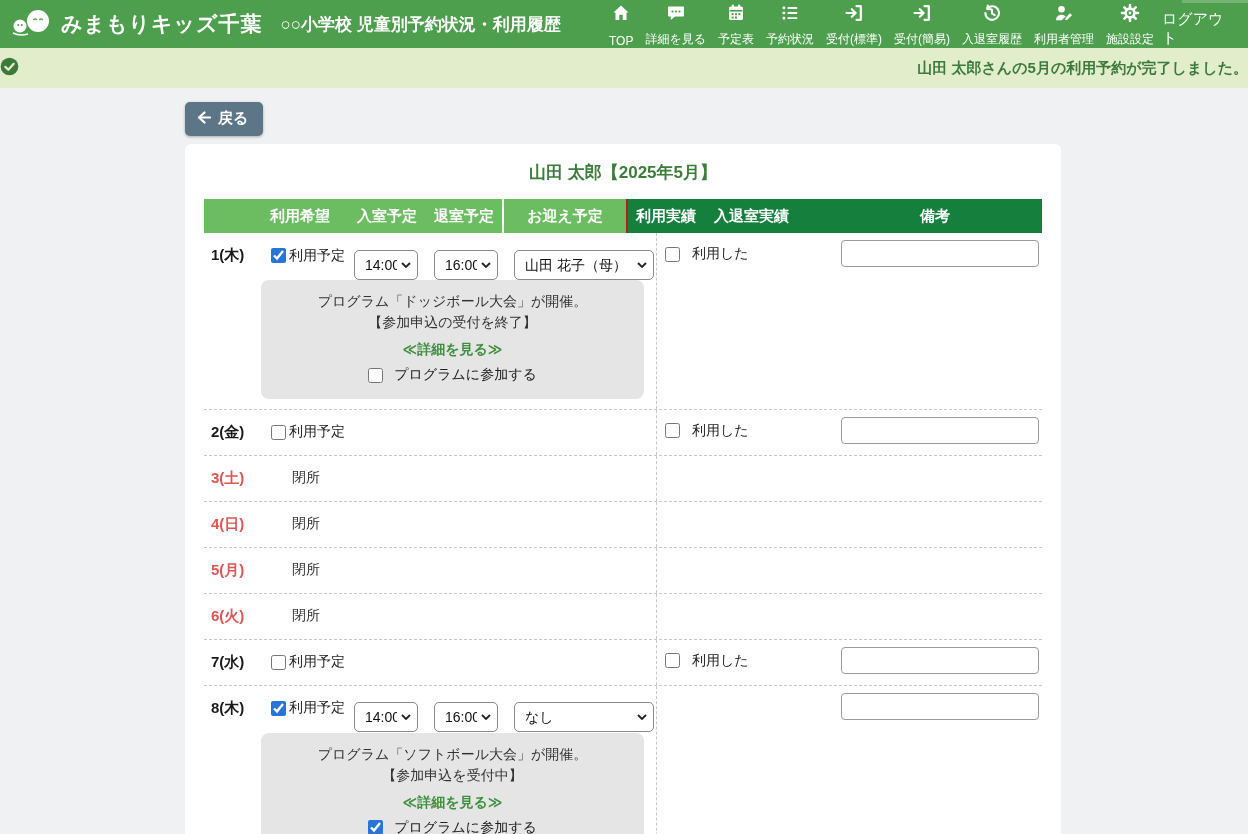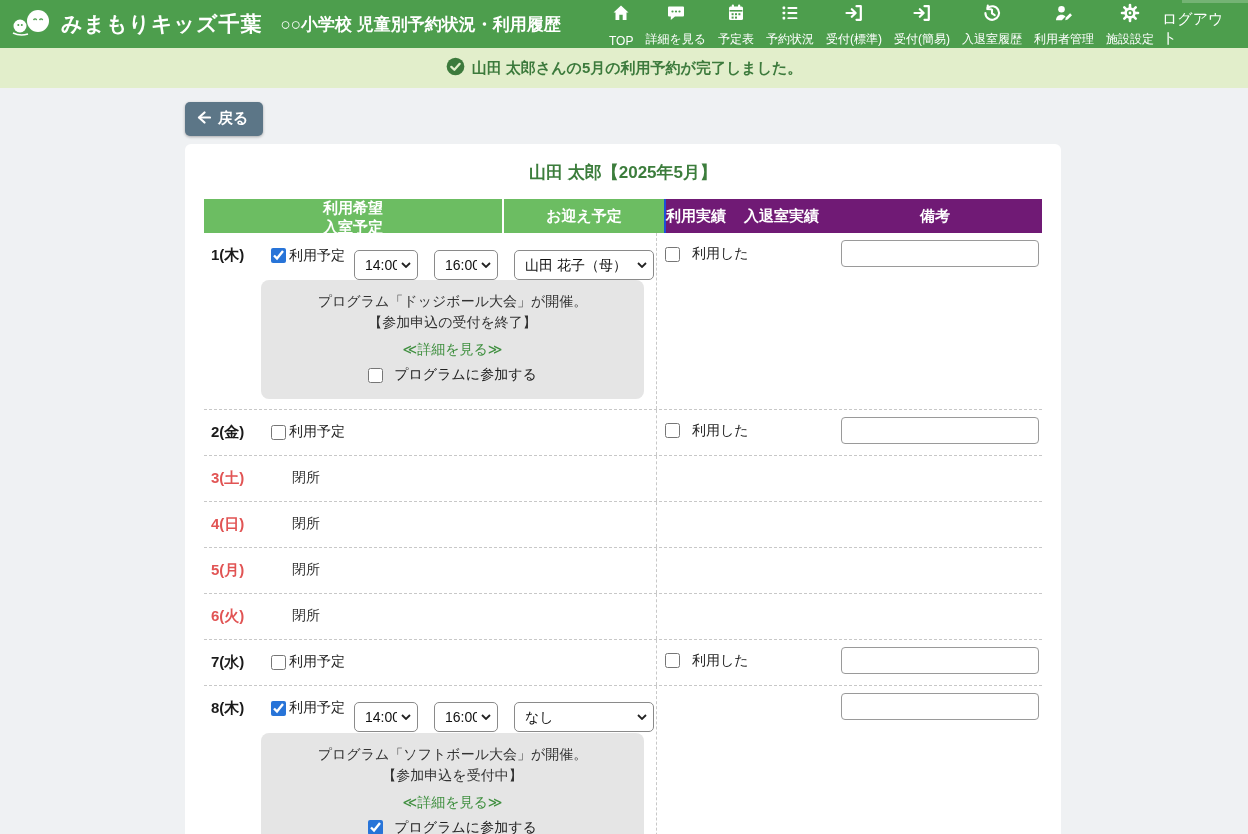--- a/index.html
+++ b/index.html
@@ -18,44 +18,44 @@
   .nav-icon { height:23px; display:flex; align-items:flex-end; }
   .nav-icon svg { width:20px; height:20px; }
   .nav-label { font-size:12px; margin-top:2px; white-space:nowrap; }
   .logout { position:absolute; right:0; top:0; width:86px; height:48px; display:flex;
     flex-direction:column; align-items:flex-end; cursor:pointer; }
   .logout-chip { width:66px; height:27px; background:rgba(255,255,255,.22); }
   .logout-label { font-size:15px; padding-right:12px; margin-top:7px; }
 
   
   .banner { height:40px; background:#e2eecb; display:flex; align-items:center;
-    justify-content:center; gap:7px; }
+    justify-content:space-between; gap:7px; }
   .banner-text { color:#3c7a3c; font-weight:bold; font-size:15px; }
 
   
   .content { height:746px; padding-top:14px; overflow:hidden; }
   .back-btn { margin-left:185px; background:#5c7687; color:#fff; border:none;
     border-radius:5px; padding:7px 15px 8px 12px; font-size:15px; font-weight:bold;
     display:inline-flex; align-items:center; gap:7px; box-shadow:0 1px 3px rgba(0,0,0,.3);
     cursor:pointer; font-family:inherit; }
   .card { margin:8px 0 0 185px; width:876px; background:#fff; border-radius:6px;
     padding:17px 19px 20px; }
   .card-title { text-align:center; color:#3c7d3c; font-size:17px; font-weight:bold;
     margin-bottom:15px; }
 
   
   .thead { display:flex; height:34px; font-weight:bold; color:#fff; font-size:15px; }
   .th-left { width:300px; background:#6cbd62; display:flex; align-items:center;
-    border-right:2px solid #fff;flex-direction:column; }
+    border-right:2px solid #fff; }
   .th-left .sp { width:50px; }
   .th-left .h { text-align:center; white-space:nowrap; }
   .h1 { width:92px; } .h2 { width:82px; } .h3 { width:72px; }
-  .th-pick { width:162px; background:#6cbd62; display:flex; align-items:center;
-    justify-content:center; border-right:2px solid #1d4ed8; }
-  .th-right { flex:1; background:#701a75; display:flex; align-items:center; }
+  .th-pick { width:124px; background:#6cbd62; display:flex; align-items:center;
+    justify-content:center; border-right:2px solid #b91c1c; }
+  .th-right { flex:1; background:#15803d; display:flex; align-items:center; padding-left:8px; }
   .th-right .hu { margin-right:18px; white-space:nowrap; }
   .th-right .hn { margin-left:auto; margin-right:92px; }
 
   
   .row { display:flex; border-bottom:1px dashed #c8c8c8; min-height:45px; align-items:stretch; }
   .row-left { width:452px; }
   .row-controls { height:45px; display:flex; align-items:center; }
   .col-date { width:58px; font-weight:bold; font-size:15px; color:#1a1a1a; padding-left:7px; }
   .col-date.closed { color:#e15454; }
   .closed-text { margin-left:30px; font-size:14px; color:#333; }
@@ -74,21 +74,21 @@
     padding:7px 3px 0 8px; }
   .used-wrap { display:flex; align-items:center; gap:12px; font-size:14px; margin-top:5px;
     cursor:pointer; color:#222; }
   .note-input { margin-left:auto; width:198px; height:27px; border:1px solid #9a9a9a;
     border-radius:4px; font-size:14px; padding:0 6px; font-family:inherit; }
 
   
   .program-box { margin:2px 0 10px 57px; width:383px; background:#e5e5e5; border-radius:8px;
     padding:11px 6px 13px; text-align:center; font-size:14px; color:#333; }
   .prog-line { line-height:1.5; }
-  .prog-link { display:block; color:#3f8f3f; font-weight:normal; margin:8px 0 7px;
+  .prog-link { display:block; color:#3f8f3f; font-weight:bold; margin:8px 0 7px;
     cursor:pointer; text-decoration:none; font-size:14px; }
   .prog-join { display:inline-flex; align-items:center; gap:11px; cursor:pointer; color:#222; }
 </style>
 </head>
 <body>
 
 <header class="topbar">
   <div class="logo">
     <span>
       <svg width="46" height="32" viewBox="0 0 46 32">

